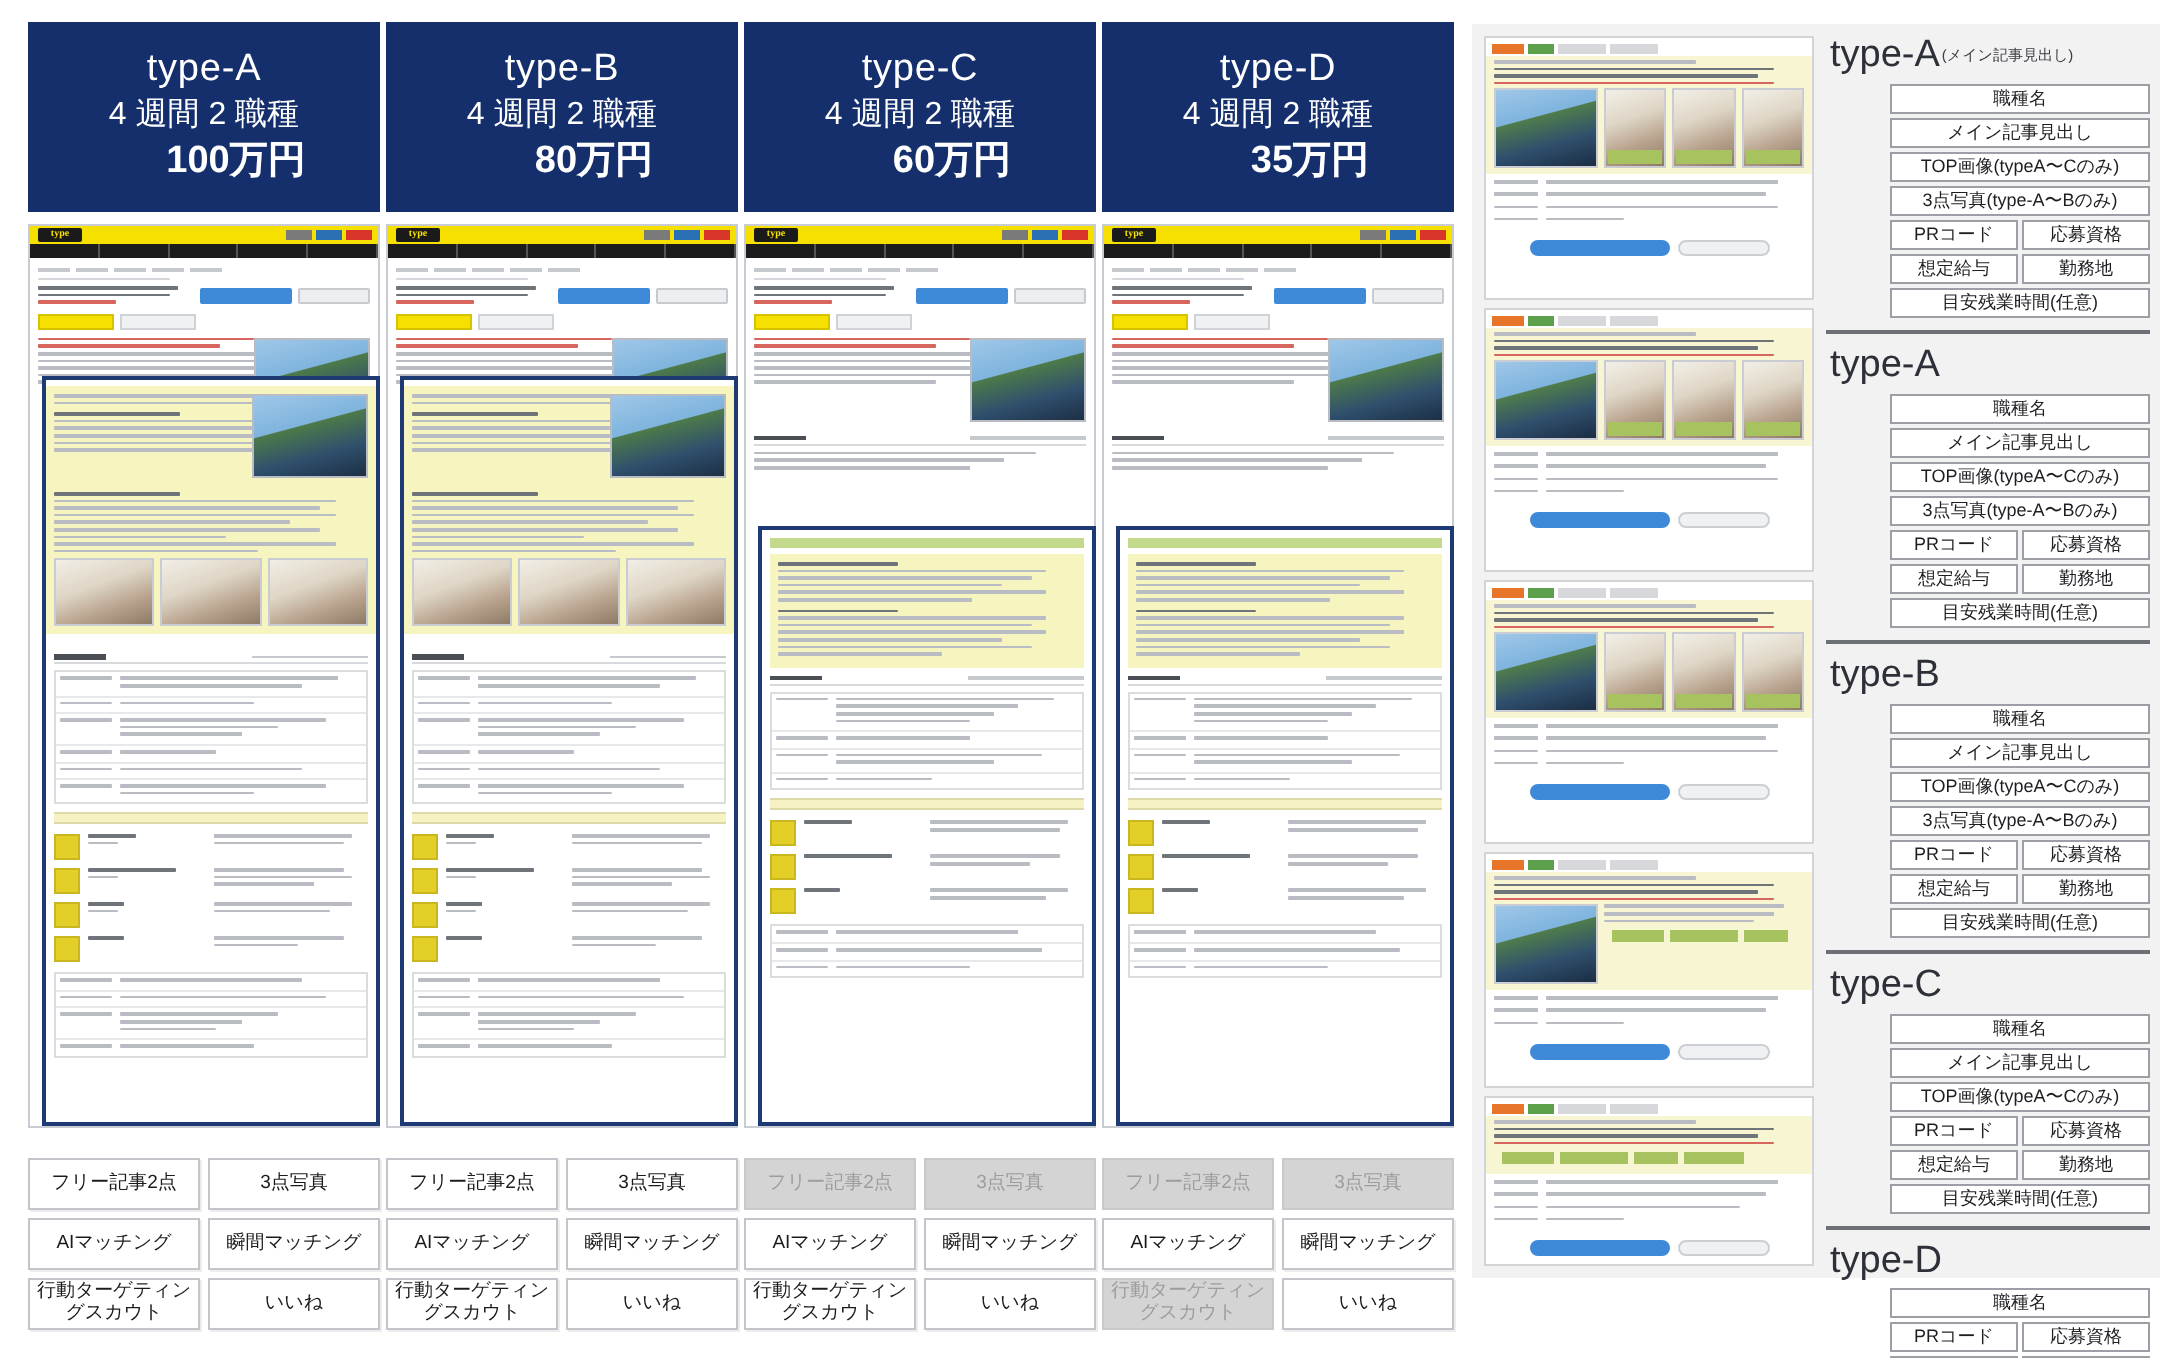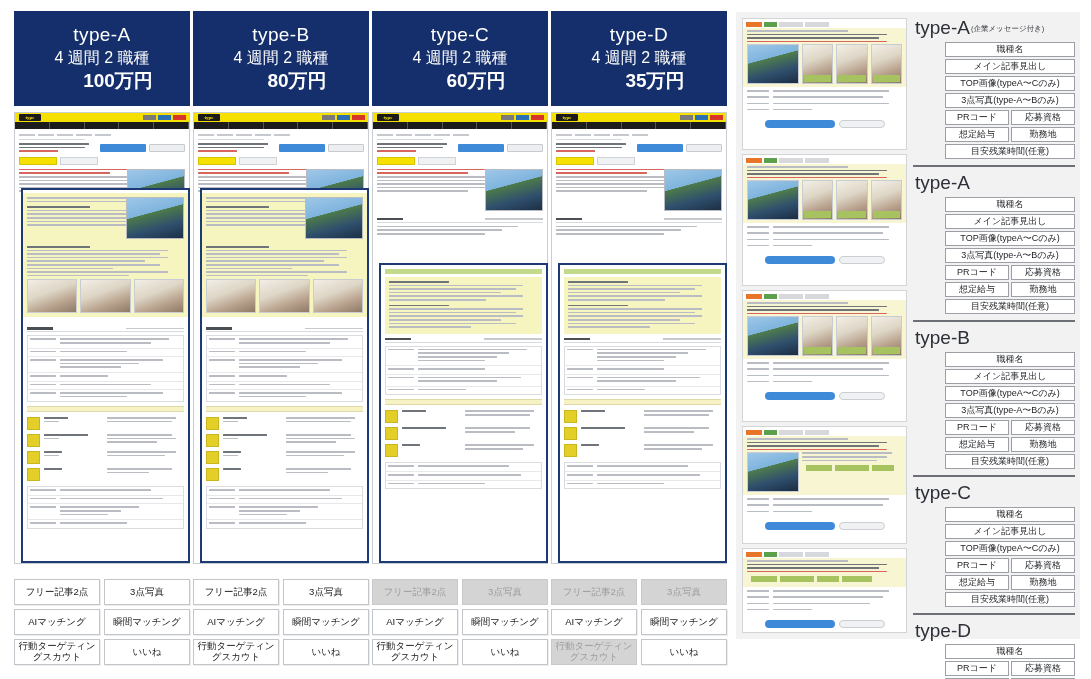--- a/index.html
+++ b/index.html
@@ -1405,21 +1405,21 @@
         <div class="sm-btns">
             <div class="b1"></div>
             <div class="b2"></div>
           </div>
       </div>
     </div>
 
     <div class="spec-legend">
 
       <div class="legend-block divided">
-        <div class="lb-title"><span>type-A</span><span class="sub">(企業メッセージ付き)</span></div>
+        <div class="lb-title"><span>type-A</span><span class="sub">(メイン記事見出し)</span></div>
         <div class="lb-rows">
           <div class="lb-row">
               <div class="lb-cell">職種名</div>
             </div>
           <div class="lb-row">
               <div class="lb-cell">メイン記事見出し</div>
             </div>
           <div class="lb-row">
               <div class="lb-cell">TOP画像(typeA〜Cのみ)</div>
             </div>

